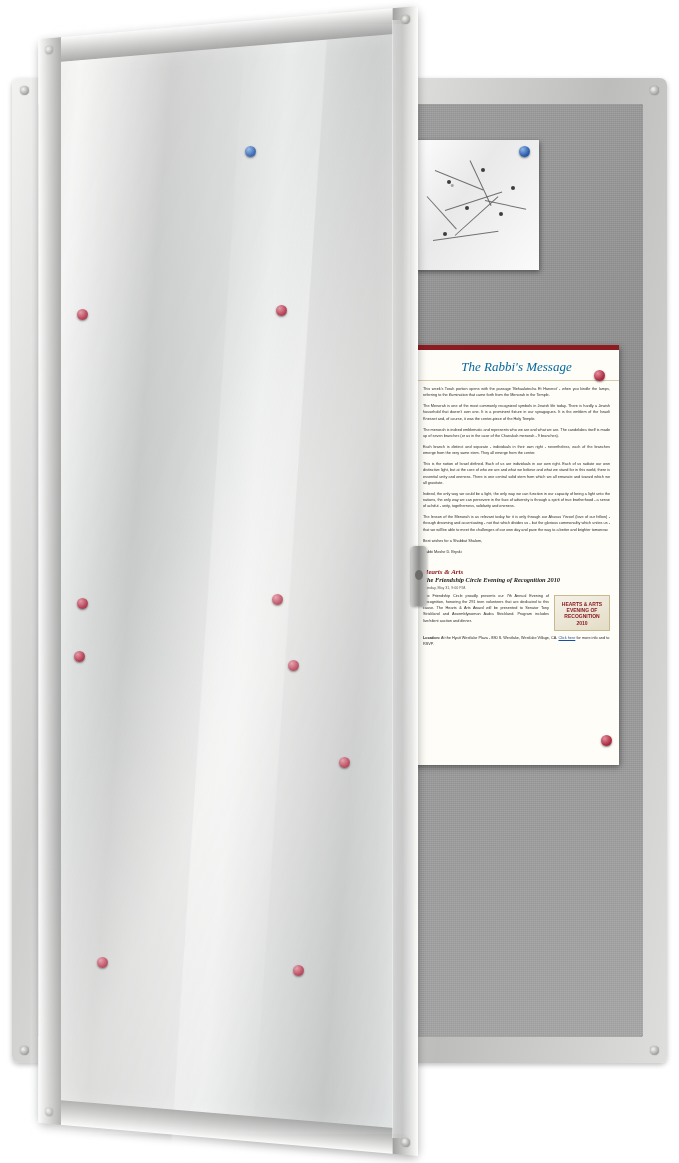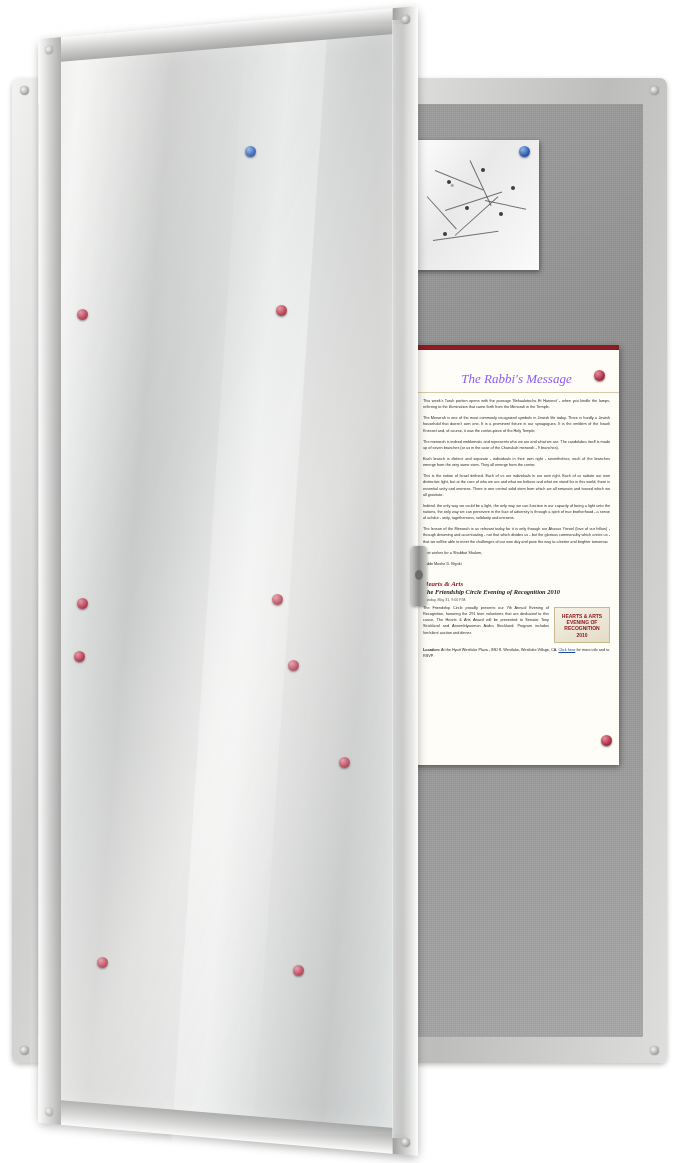--- a/index.html
+++ b/index.html
@@ -249,23 +249,22 @@
   #rabbi {
     left: 411px; top: 345px; width: 208px; height: 420px;
     background: #fffdf8;
     border-left: 3px solid #8c1b22;
     box-shadow: 1px 2px 6px rgba(0,0,0,.42);
     padding: 0; box-sizing: border-box;
   }
   #rabbi .topstrip { background: #8c1b22; height: 5px; }
   #rabbi .rb-title {
     font-family: "Liberation Serif", serif; font-style: italic;
-    color: #8b5cf6; font-size: 13px; text-align: center; padding: 9px 4px 5px;
+    color: #0369a1; font-size: 13px; text-align: center; padding: 9px 4px 5px;
     border-bottom: 1px solid #d8c9a8;
-    margin-top: 12px;
   }
   #rabbi .body { padding: 5px 9px 4px; }
   #rabbi p { font-size: 3.8px; line-height: 1.62; color: #2b2b2b; margin: 0 0 5px; text-align: justify; }
   #rabbi .sect {
     font-family: "Liberation Serif", serif; font-style: italic;
     color: #8c1b22; font-size: 7px; padding: 4px 9px 0; font-weight: bold;
   }
   #rabbi .sect2 {
     font-family: "Liberation Serif", serif; font-style: italic;
     color: #1d1d1d; font-size: 6.4px; padding: 0 9px 3px; font-weight: bold;

